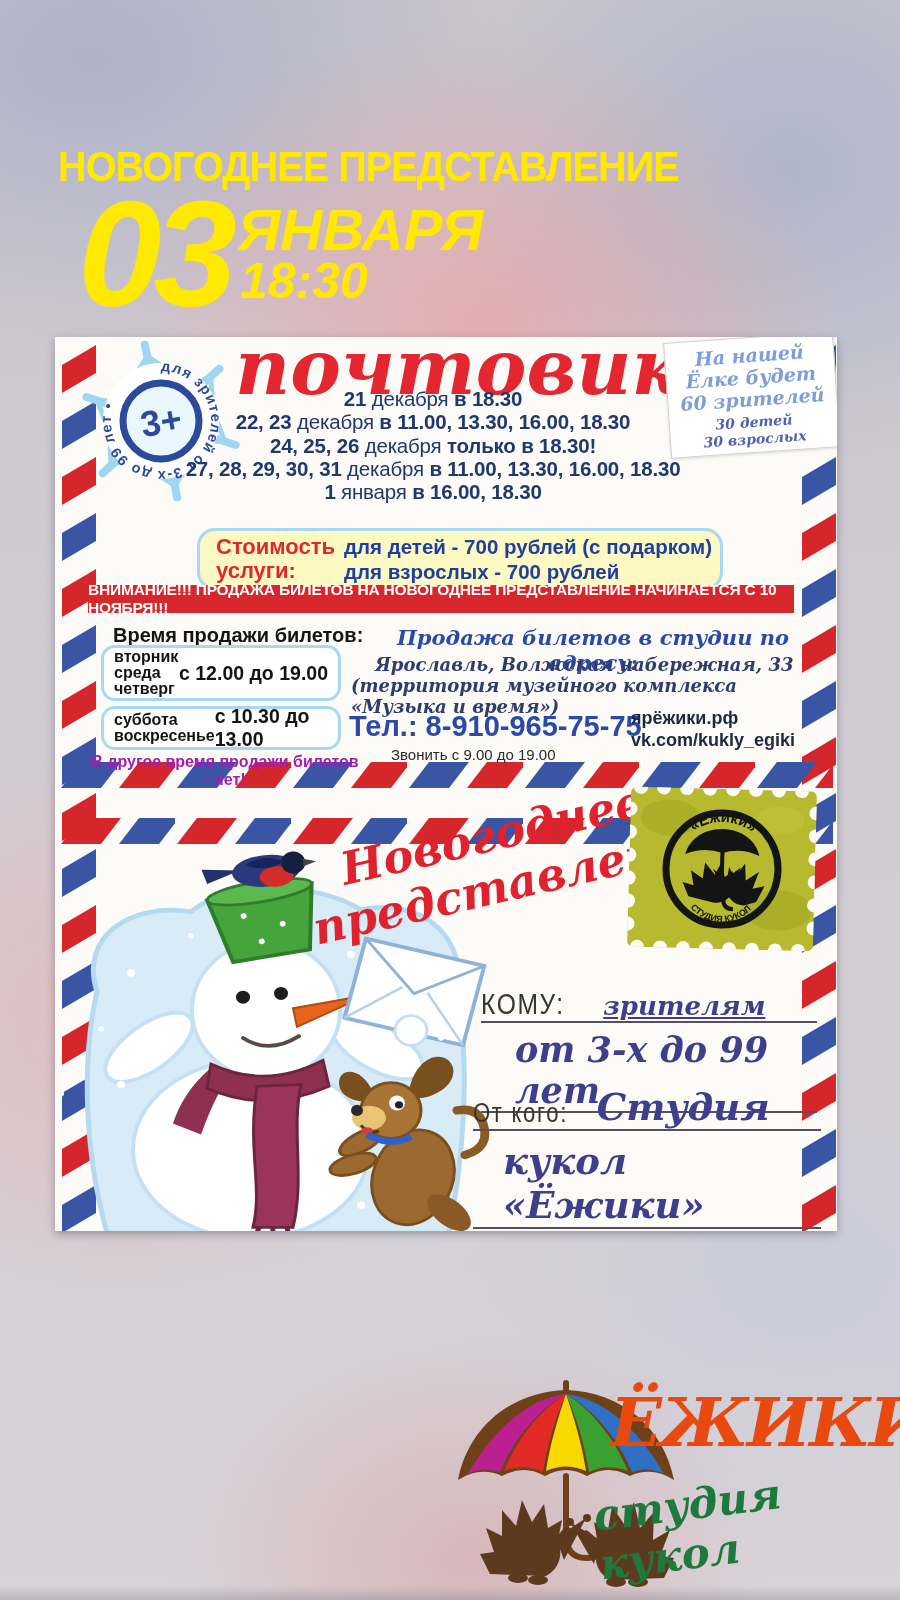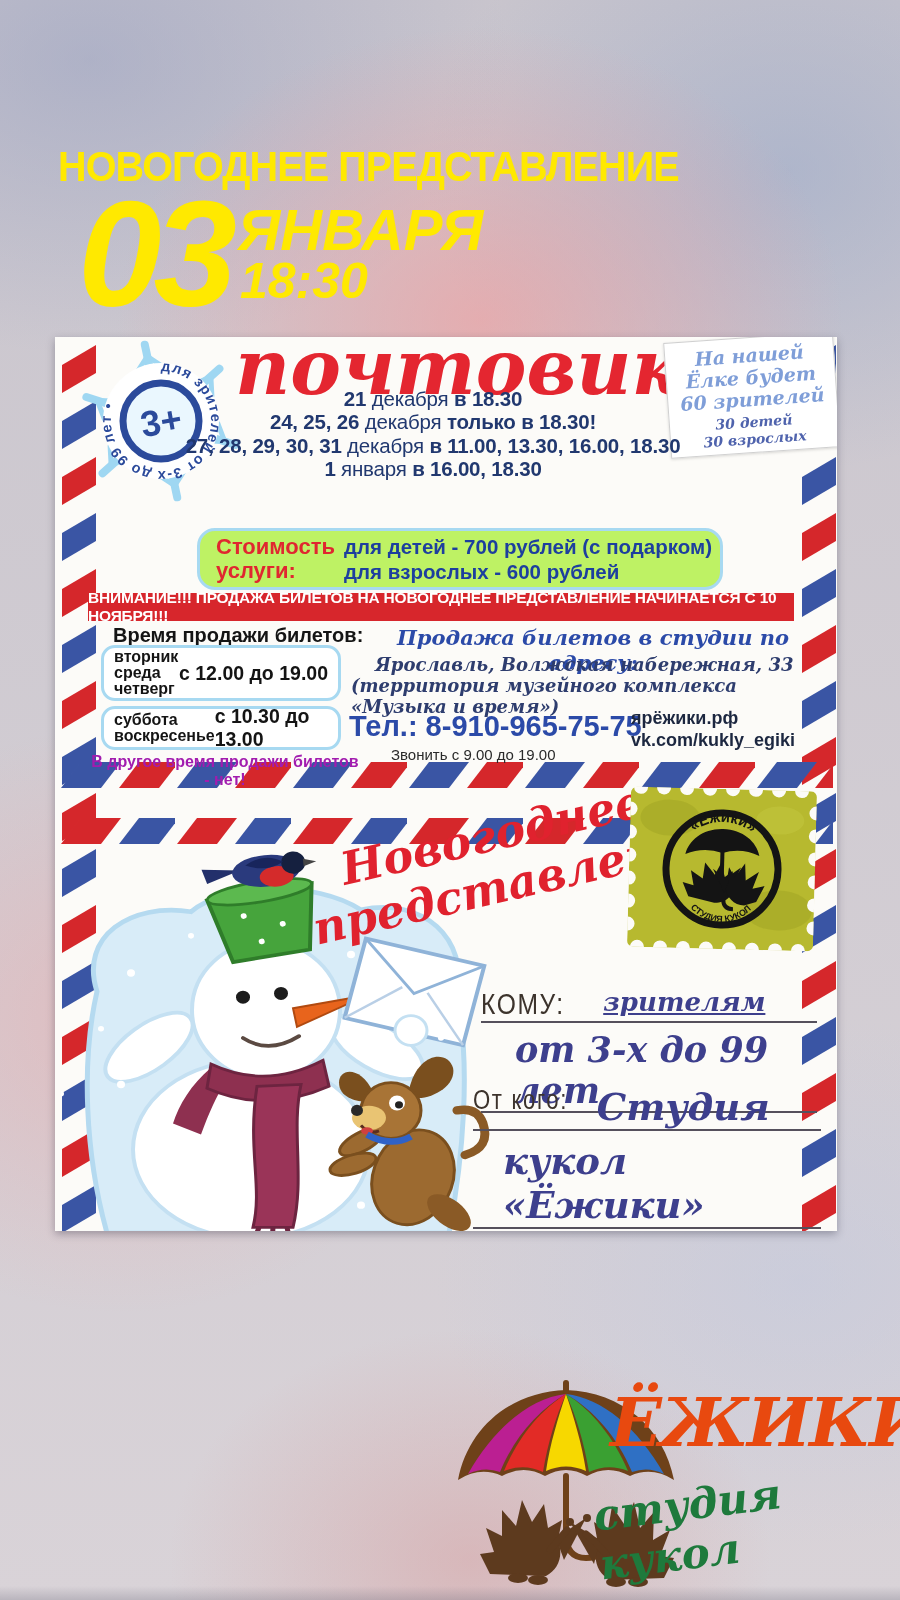--- a/index.html
+++ b/index.html
@@ -49,28 +49,28 @@
   .note-gap{margin-top:4px;}
 
   
   #schedule{position:absolute;left:28px;top:50px;width:700px;text-align:center;
     color:#21386f;font-size:20.5px;line-height:23.3px;letter-spacing:-.2px;}
   .sch-dates,.sch-times{font-weight:700;}
   .sch-month{font-weight:400;}
 
   
   #price-box{position:absolute;left:142px;top:191px;width:520px;height:56px;
-    border:3px solid #a7d9f1;border-radius:18px;background:#bef264;
+    border:3px solid #a7d9f1;border-radius:18px;background:#fef9c3;
     display:flex;align-items:center;}
   #price-label{white-space:pre-line;color:#e02730;font-weight:700;font-size:22px;
     line-height:24px;margin-left:16px;width:128px;}
   .price-line{color:#1d3f9e;font-weight:700;font-size:20.5px;line-height:25px;}
 
   
-  #banner{position:absolute;left:33px;top:256px;width:706px;height:28px;background:#d7262c;
+  #banner{position:absolute;left:33px;top:248px;width:706px;height:28px;background:#d7262c;
     color:#fff;font-weight:700;font-size:15.5px;display:flex;align-items:center;
     justify-content:center;letter-spacing:-.2px;}
 
   
   #sales-header{position:absolute;left:58px;top:287px;font-size:20px;font-weight:700;color:#141414;}
   .slot{position:absolute;left:46px;width:240px;border:3px solid #a7d9f1;border-radius:14px;
     background:#fff;display:flex;align-items:center;justify-content:space-between;
     padding:0 10px;box-sizing:border-box;}
   #slot1{top:308px;height:56px;}
   #slot2{top:369px;height:44px;}
@@ -92,21 +92,21 @@
   
   #illustration{position:absolute;left:6px;top:506px;}
   #script-title{position:absolute;left:248px;top:472px;width:390px;text-align:center;
     transform:rotate(-13deg);font-family:"DejaVu Serif",serif;font-style:italic;
     font-weight:bold;color:#e0222e;font-size:45px;line-height:52px;}
   #stamp{position:absolute;left:574px;top:452px;transform:rotate(1.5deg);}
 
   .hand-label{font-family:"Liberation Sans",sans-serif;font-weight:400;color:#3c332c;
     letter-spacing:2px;transform:scaleX(.82);transform-origin:left;display:inline-block;}
   .hand-script{font-family:"DejaVu Serif",serif;font-style:italic;font-weight:bold;color:#3d3f8d;}
-  .u-row{border-bottom:2px solid #55505c;display:flex;align-items:flex-start;}
+  .u-row{border-bottom:2px solid #55505c;display:flex;align-items:flex-end;}
   #to-block{position:absolute;left:426px;top:650px;width:336px;}
   #to-row1 .hand-label{font-size:30px;}
   #to-row1 .hand-script{font-size:26px;margin-left:20px;text-decoration:underline;}
   #to-row2{margin-top:6px;padding-left:34px;}
   #to-row2 .hand-script{font-size:35px;}
   #from-block{position:absolute;left:418px;top:748px;width:348px;}
   #from-row1 .hand-label{font-size:27px;}
   #from-row1 .hand-script{font-size:37px;}
   .from-row{border-bottom:2px solid #55505c;margin-top:8px;}
   #from-row2{padding-left:30px;font-size:37px;}
@@ -195,31 +195,32 @@
   <div id="corner-note">
     <div class="note-big">На нашей</div>
     <div class="note-big">Ёлке будет</div>
     <div class="note-big">60 зрителей</div>
     <div class="note-small note-gap">30 детей</div>
     <div class="note-small">30 взрослых</div>
   </div>
 
   <div id="schedule">
     <div class="sch-line"><span class="sch-dates">21</span><span class="sch-month"> декабря </span><span class="sch-times">в 18.30</span></div>
+    <div class="sch-line"><span class="sch-dates">22, 23</span><span class="sch-month"> декабря </span><span class="sch-times">в 11.00, 13.30, 16.00, 18.30</span></div>
     <div class="sch-line"><span class="sch-dates">24, 25, 26</span><span class="sch-month"> декабря </span><span class="sch-times">только в 18.30!</span></div>
     <div class="sch-line"><span class="sch-dates">27, 28, 29, 30, 31</span><span class="sch-month"> декабря </span><span class="sch-times">в 11.00, 13.30, 16.00, 18.30</span></div>
     <div class="sch-line"><span class="sch-dates">1</span><span class="sch-month"> января </span><span class="sch-times">в 16.00, 18.30</span></div>
   </div>
 
   <div id="price-box">
     <div id="price-label">Стоимость
 услуги:</div>
     <div>
       <div class="price-line">для детей - 700 рублей (с подарком)</div>
-      <div class="price-line">для взрослых - 600 рублей</div>
+      <div class="price-line">для взрослых - 700 рублей</div>
     </div>
   </div>
 
   <div id="banner">ВНИМАНИЕ!!! ПРОДАЖА БИЛЕТОВ НА НОВОГОДНЕЕ ПРЕДСТАВЛЕНИЕ НАЧИНАЕТСЯ С 10 НОЯБРЯ!!!</div>
 
   <div id="sales-header">Время продажи билетов:</div>
   <div class="slot" id="slot1">
     <div class="slot-days">вторник
 среда
 четверг</div>

